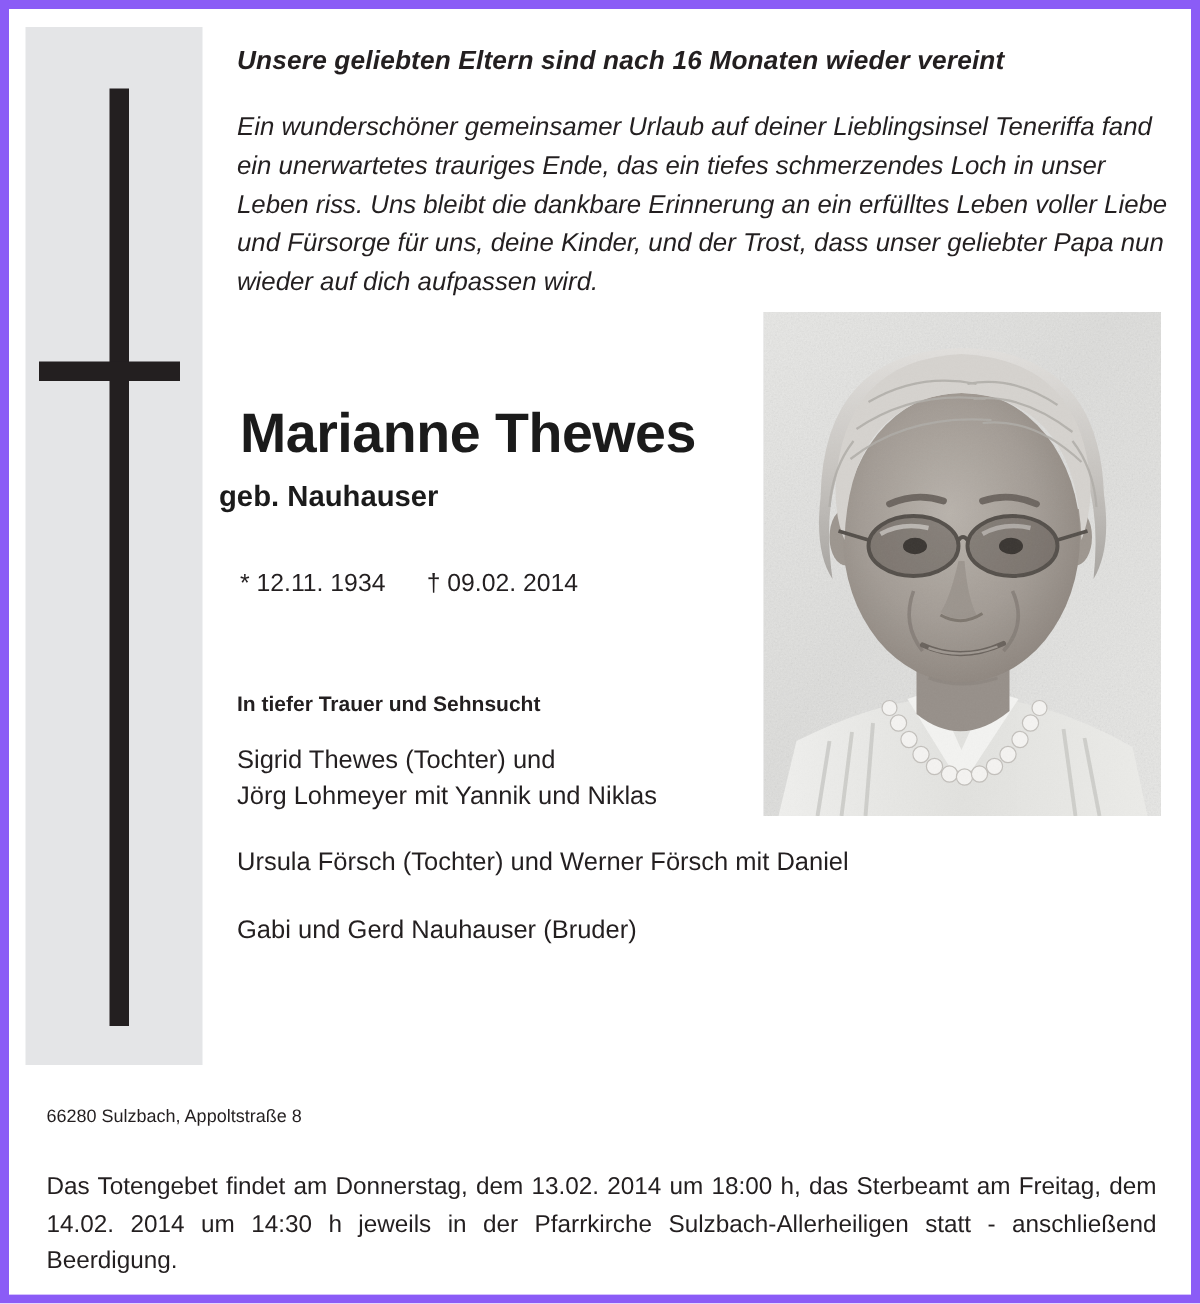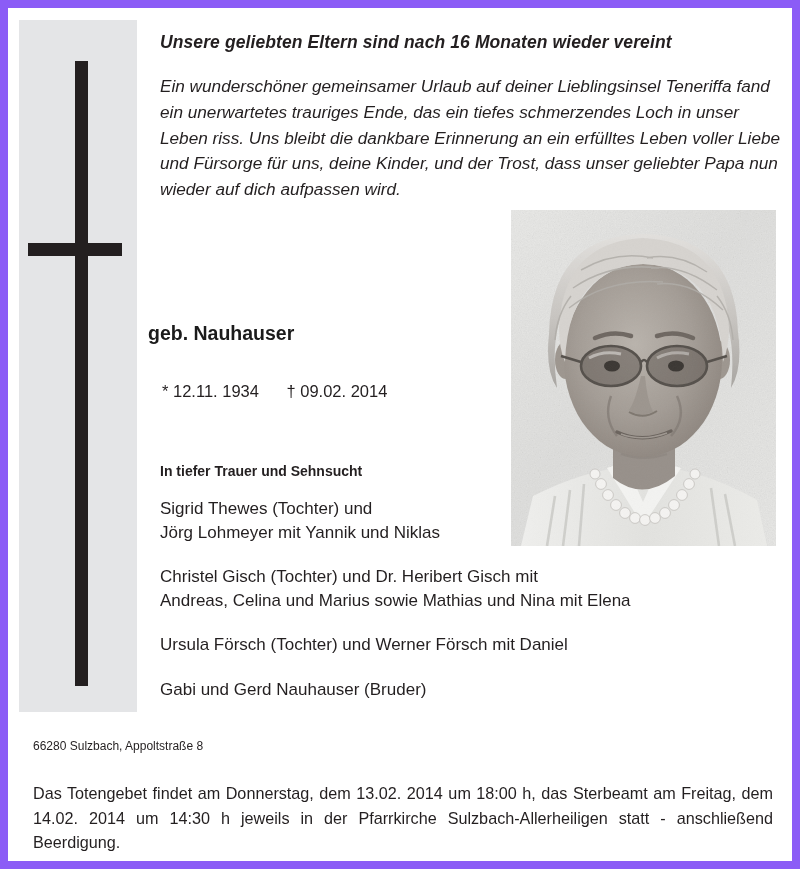--- a/index.html
+++ b/index.html
@@ -9,21 +9,21 @@
   }
   body {
     font-family: "Liberation Sans", sans-serif;
   }
   #obituary {
     position: relative;
     width: 800px;
     height: 869px;
     box-sizing: border-box;
     background: #ffffff;
-    border: 8px solid #8b5cf6;
+    border: 6px solid #8b5cf6;
     overflow: hidden;
   }
   .inner {
     position: relative;
     width: 100%;
     height: 100%;
     background: #ffffff;
   }
 
   
@@ -303,32 +303,31 @@
             <circle cx="171" cy="285" r="5.4"></circle>
             <circle cx="178" cy="274" r="5.4"></circle>
             <circle cx="84" cy="264" r="5"></circle>
             <circle cx="184" cy="264" r="5"></circle>
           </g>
 
           <rect width="265" height="336" fill="#777" filter="url(#grain)" opacity="0.28"></rect>
         </svg>
       </div>
 
+      <div class="name">Marianne Thewes</div>
 
       <div class="maiden">geb. Nauhauser</div>
 
       <div class="dates">* 12.11. 1934      † 09.02. 2014</div>
 
       <div class="mourn-head">In tiefer Trauer und Sehnsucht</div>
 
       <div class="mourn-list">
         <div class="mourn-group">Sigrid  Thewes (Tochter) und
 Jörg Lohmeyer mit Yannik und Niklas</div>
-        <div class="mourn-group">Christel Gisch (Tochter) und Dr. Heribert Gisch mit
-Andreas, Celina und Marius sowie Mathias und Nina mit Elena</div>
         <div class="mourn-group">Ursula Försch (Tochter) und Werner Försch mit Daniel</div>
         <div class="mourn-group">Gabi und Gerd Nauhauser (Bruder)</div>
       </div>
 
     </div>
 
     <div class="address">66280 Sulzbach, Appoltstraße 8</div>
 
     <div class="service">Das Totengebet findet am Donnerstag, dem 13.02. 2014 um 18:00 h, das Sterbeamt am Freitag, dem 14.02. 2014 um 14:30 h jeweils in der Pfarrkirche Sulzbach-Allerheiligen statt - anschließend Beerdigung.</div>
 

